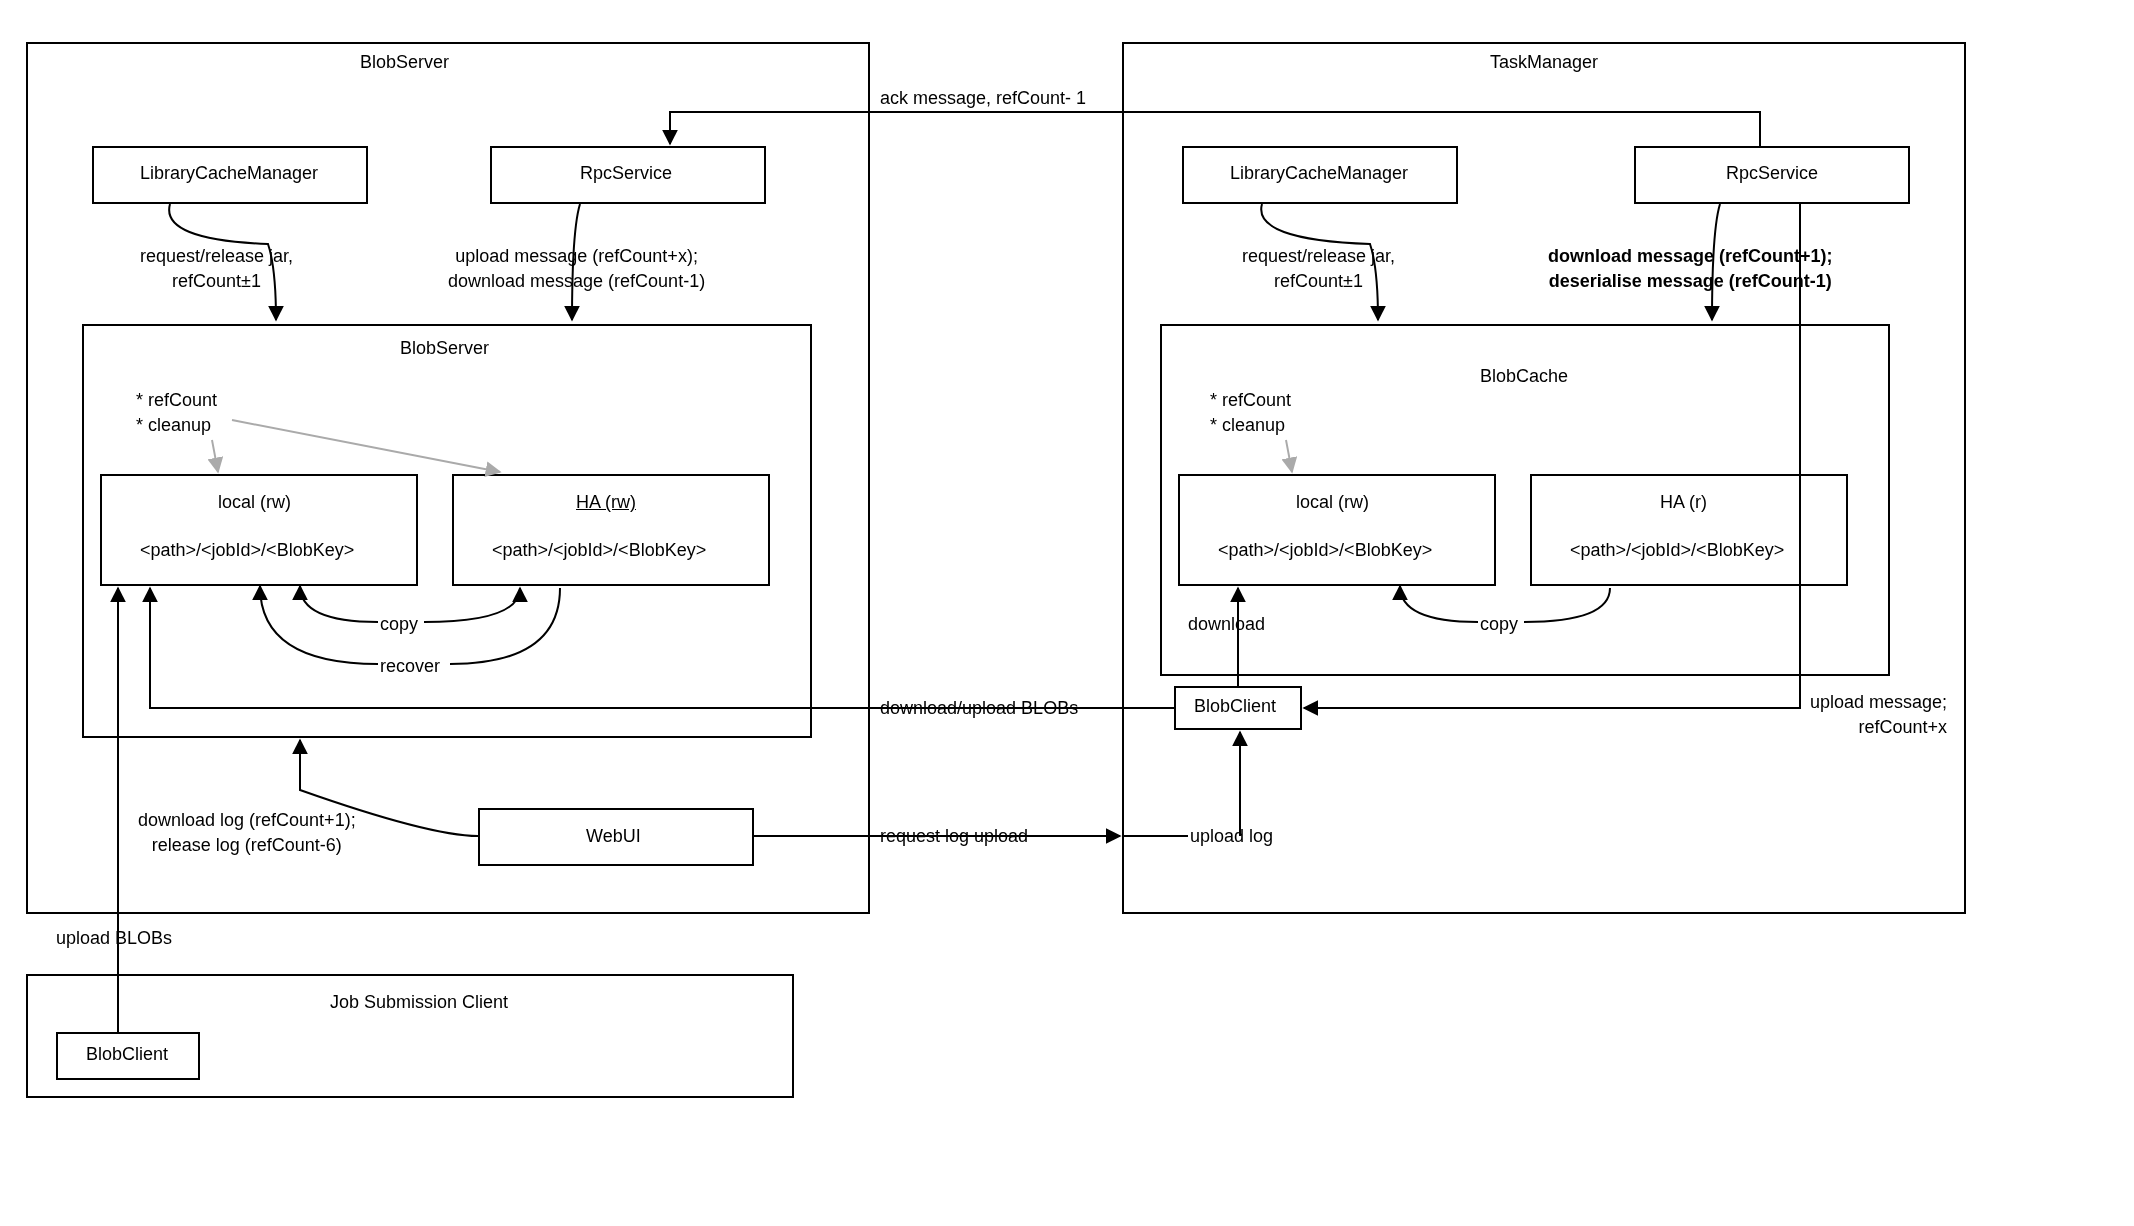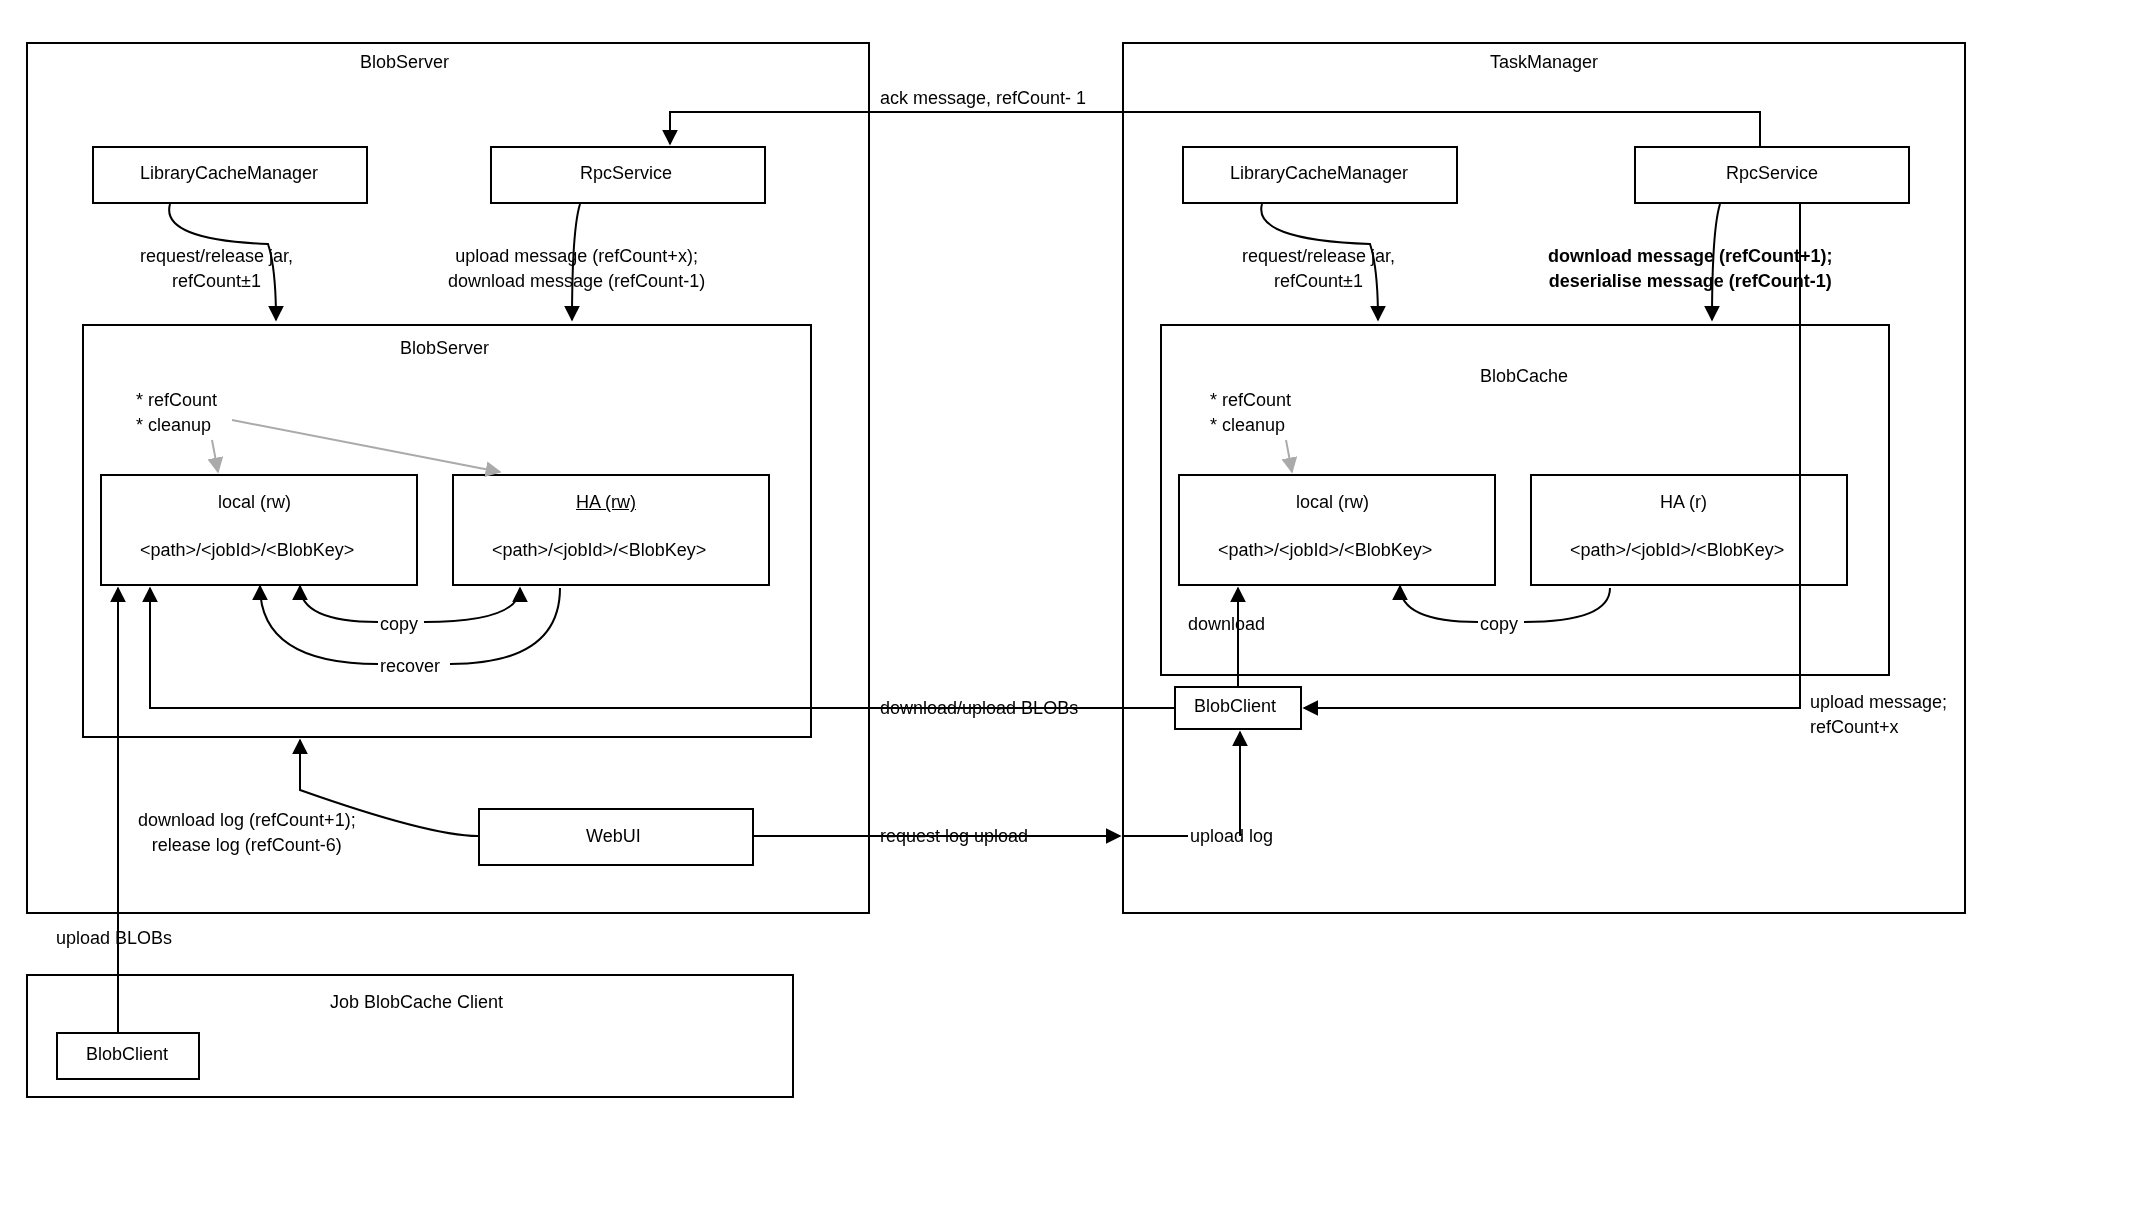--- a/index.html
+++ b/index.html
@@ -105,30 +105,30 @@
 <div class="box" style="left:1530px; top:474px; width:318px; height:112px;"></div>
 <div class="label" style="left:1660px; top:492px;">HA (r)</div>
 <div class="label" style="left:1570px; top:540px;">&lt;path&gt;/&lt;jobId&gt;/&lt;BlobKey&gt;</div>
 
 <div class="label" style="left:1188px; top:614px;">download</div>
 <div class="label" style="left:1480px; top:614px;">copy</div>
 
 <div class="box" style="left:1174px; top:686px; width:128px; height:44px;"></div>
 <div class="label" style="left:1194px; top:696px;">BlobClient</div>
 
-<div class="label-multi" style="left:1810px; top:690px; white-space:pre; text-align:left;">upload message;
+<div class="label-multi" style="left:1810px; top:690px; white-space:pre; text-align:right;">upload message;
 refCount+x</div>
 <div class="label" style="left:1190px; top:826px;">upload log</div>
 
 <div class="label" style="left:880px; top:88px;">ack message, refCount- 1</div>
 <div class="label" style="left:880px; top:698px;">download/upload BLOBs</div>
 <div class="label" style="left:880px; top:826px;">request log upload</div>
 
 <div class="box" style="left:26px; top:974px; width:768px; height:124px;"></div>
-<div class="label" style="left:330px; top:992px;">Job BlobCache Client</div>
+<div class="label" style="left:330px; top:992px;">Job Submission Client</div>
 
 <div class="box" style="left:56px; top:1032px; width:144px; height:48px;"></div>
 <div class="label" style="left:86px; top:1044px;">BlobClient</div>
 
 <div class="label" style="left:56px; top:928px;">upload BLOBs</div>
 
 <svg class="overlay">
   <defs>
     <marker id="arrow" viewBox="0 0 10 10" refX="9" refY="5" markerWidth="8" markerHeight="8" orient="auto-start-reverse">
       <path d="M 0 0 L 10 5 L 0 10 z" fill="#000"></path>

